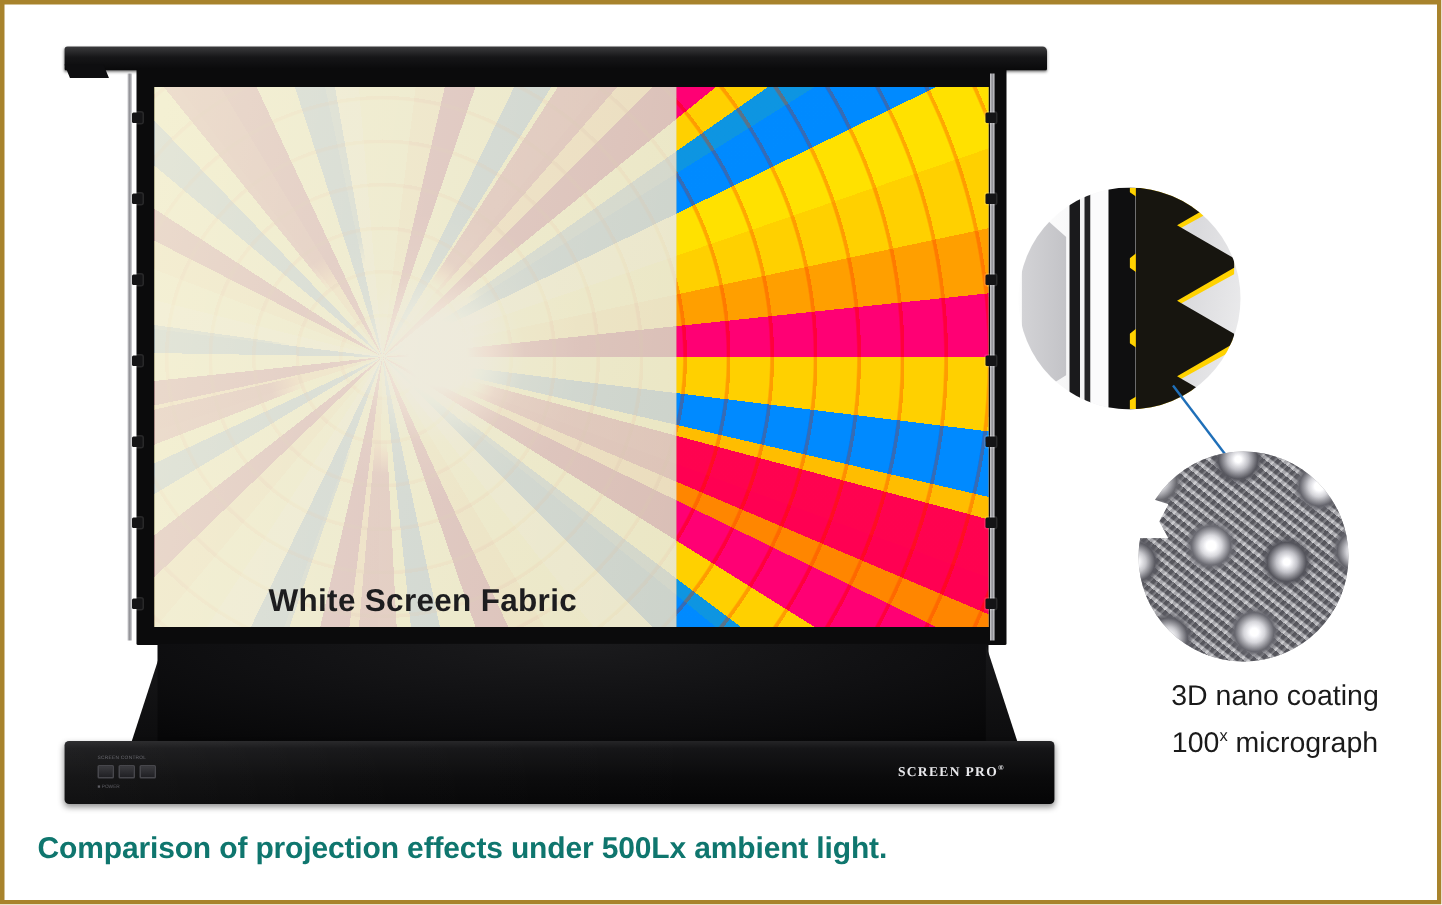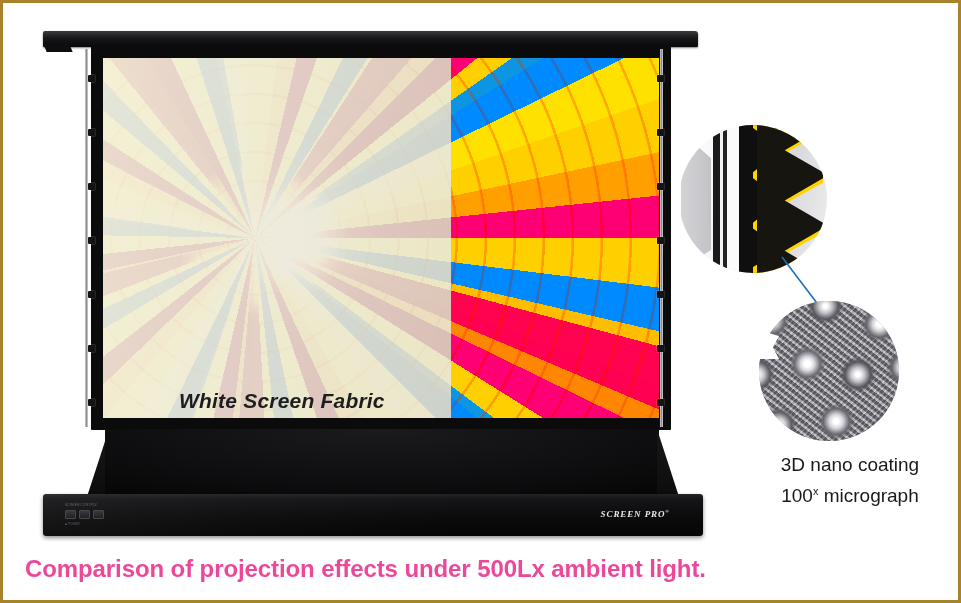--- a/index.html
+++ b/index.html
@@ -22,21 +22,20 @@
     overflow: hidden;
   }
 
   
   #screen-assembly {
     position: absolute;
     left: 40px;
     top: 28px;
     width: 660px;
     height: 505px;
-    font-style: italic;
   }
 
   
   .top-bar {
     position: absolute;
     left: 0px;
     top: 0px;
     width: 655px;
     height: 16px;
     background: linear-gradient(to bottom, #3b3b3d 0%, #161618 45%, #09090a 100%);
@@ -431,23 +430,23 @@
     line-height: 27px;
     color: #1a1a1a;
   }
   #micrograph-caption sup { font-size: 11px; vertical-align: super; }
 
   
   #main-caption {
     position: absolute;
     left: 22px;
     top: 552px;
-    font-size: 24px;
+    font-size: 20px;
     font-weight: bold;
-    color: #ec4899;
+    color: #0f766e;
     letter-spacing: -.1px;
     white-space: nowrap;
   }
 </style>
 </head>
 <body>
 
 <div id="page">
 
   <div id="screen-assembly">

